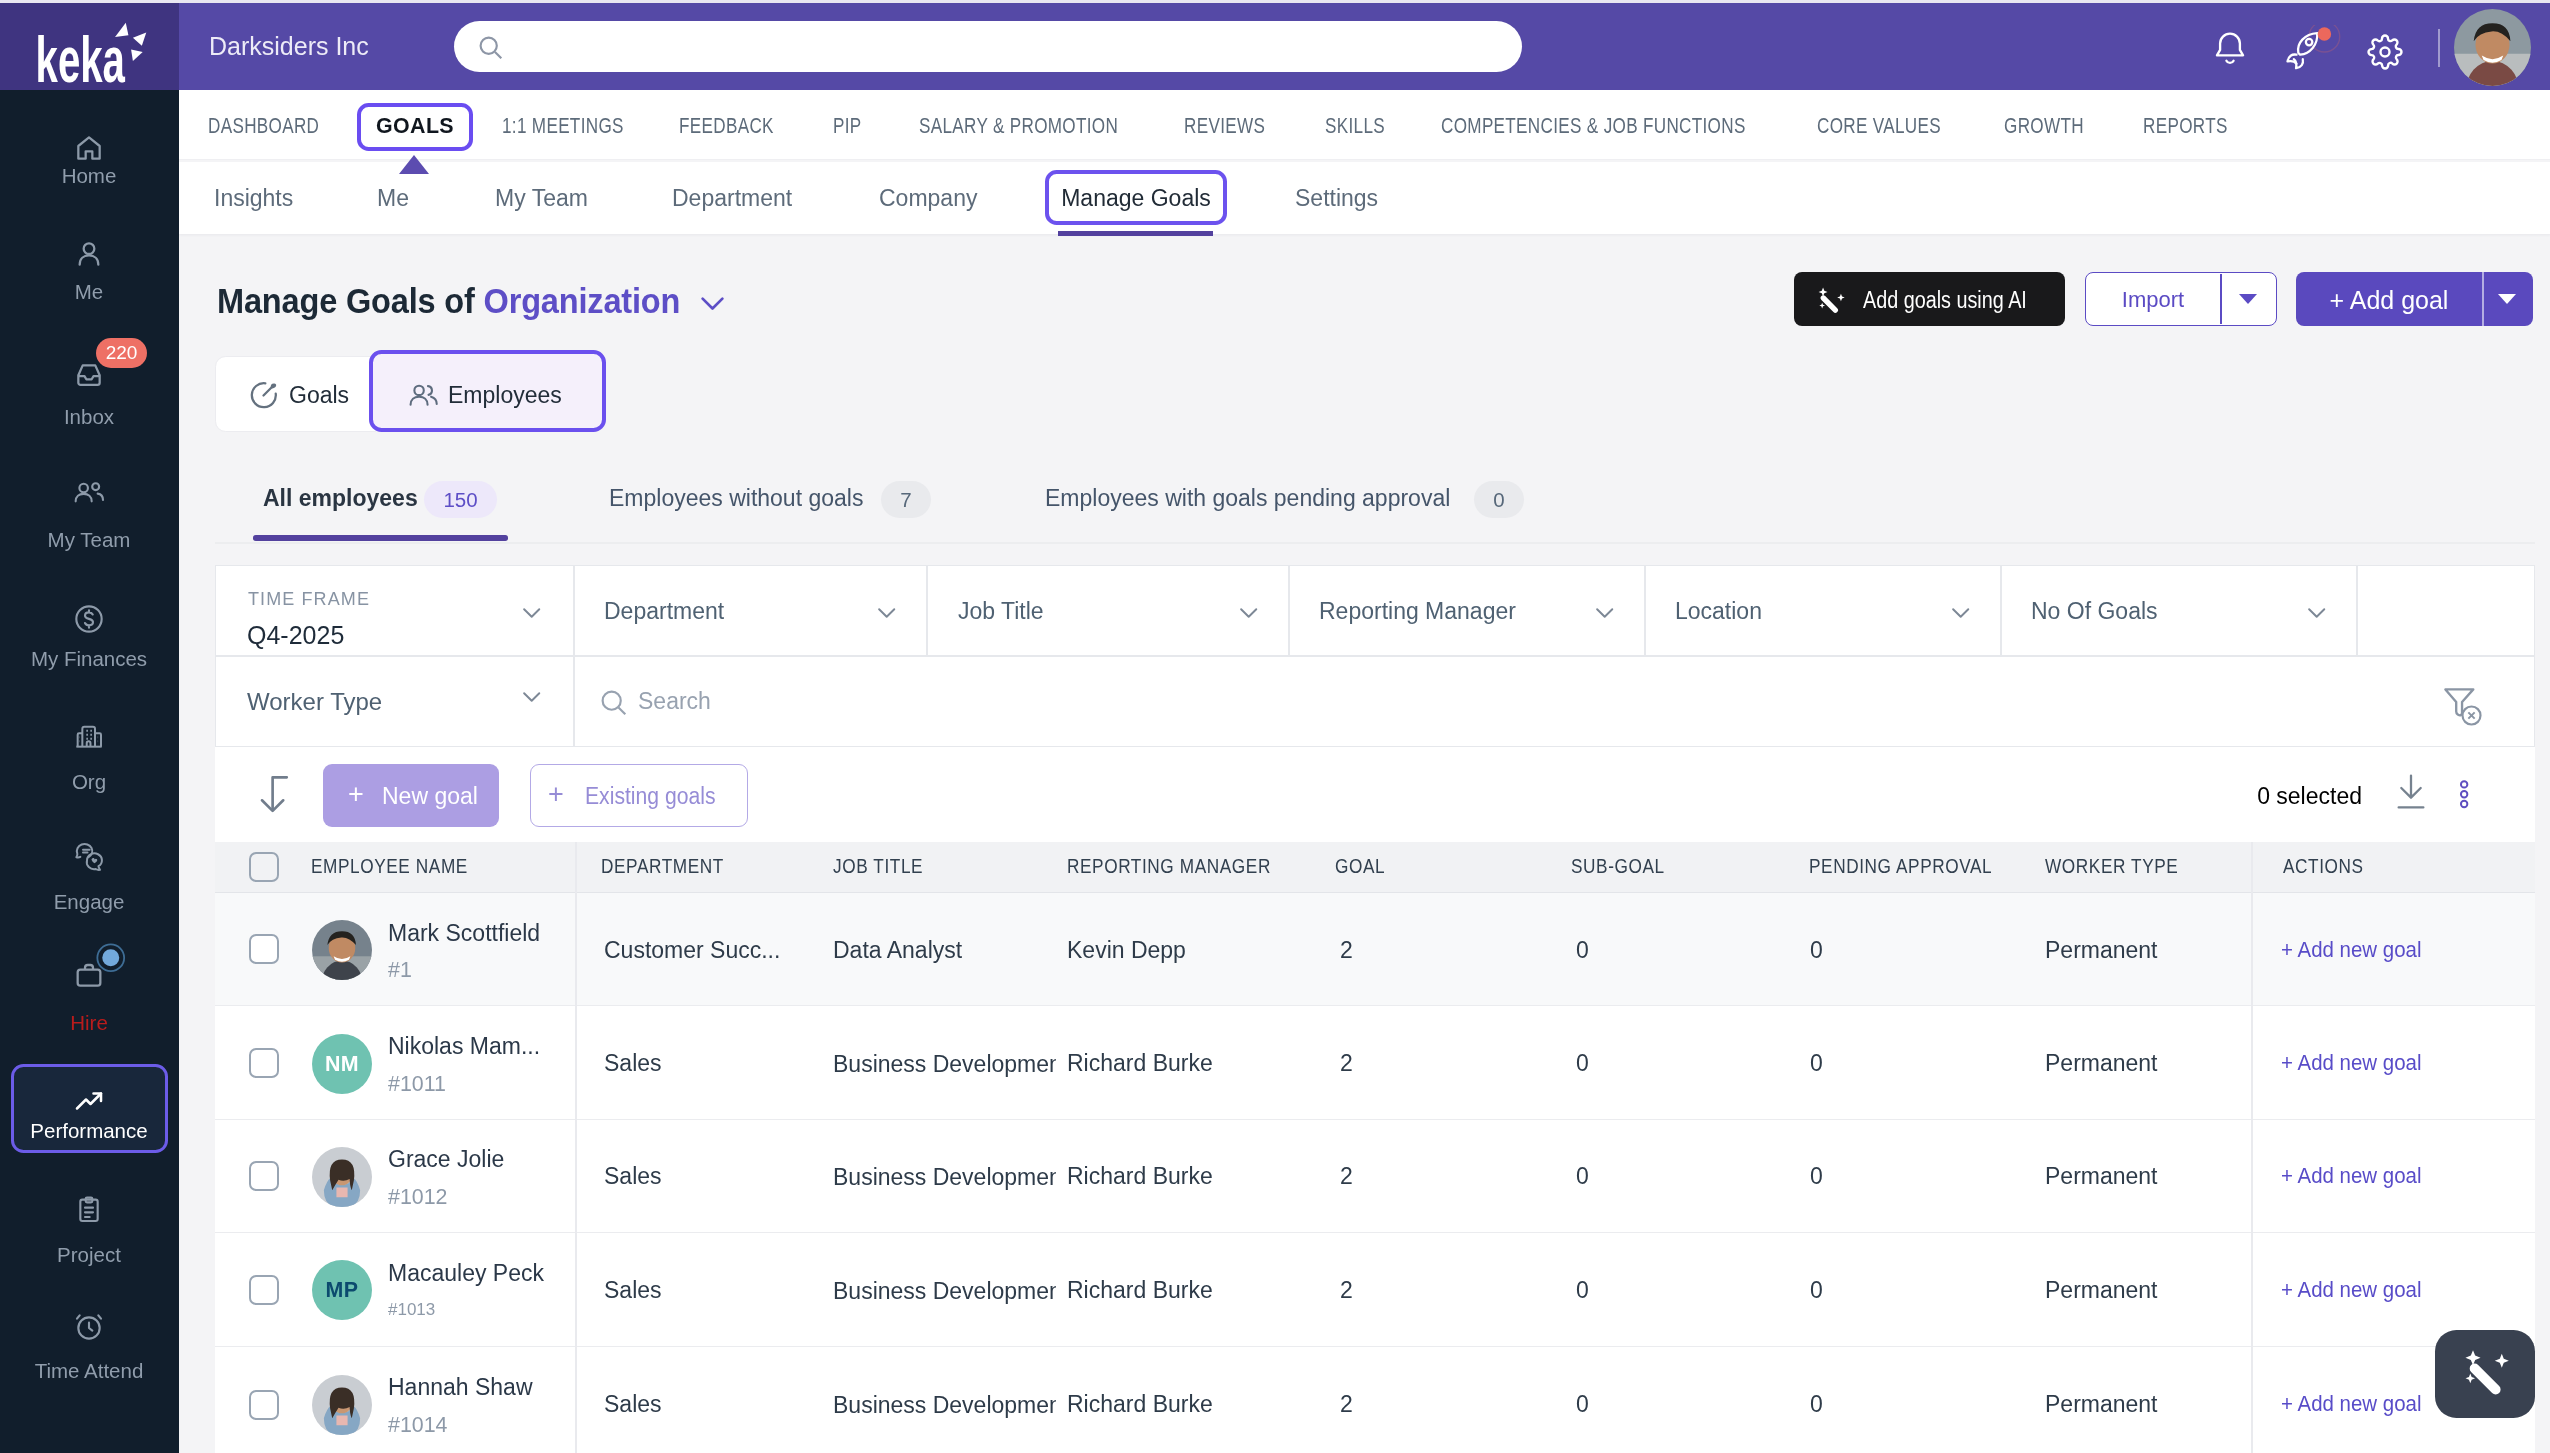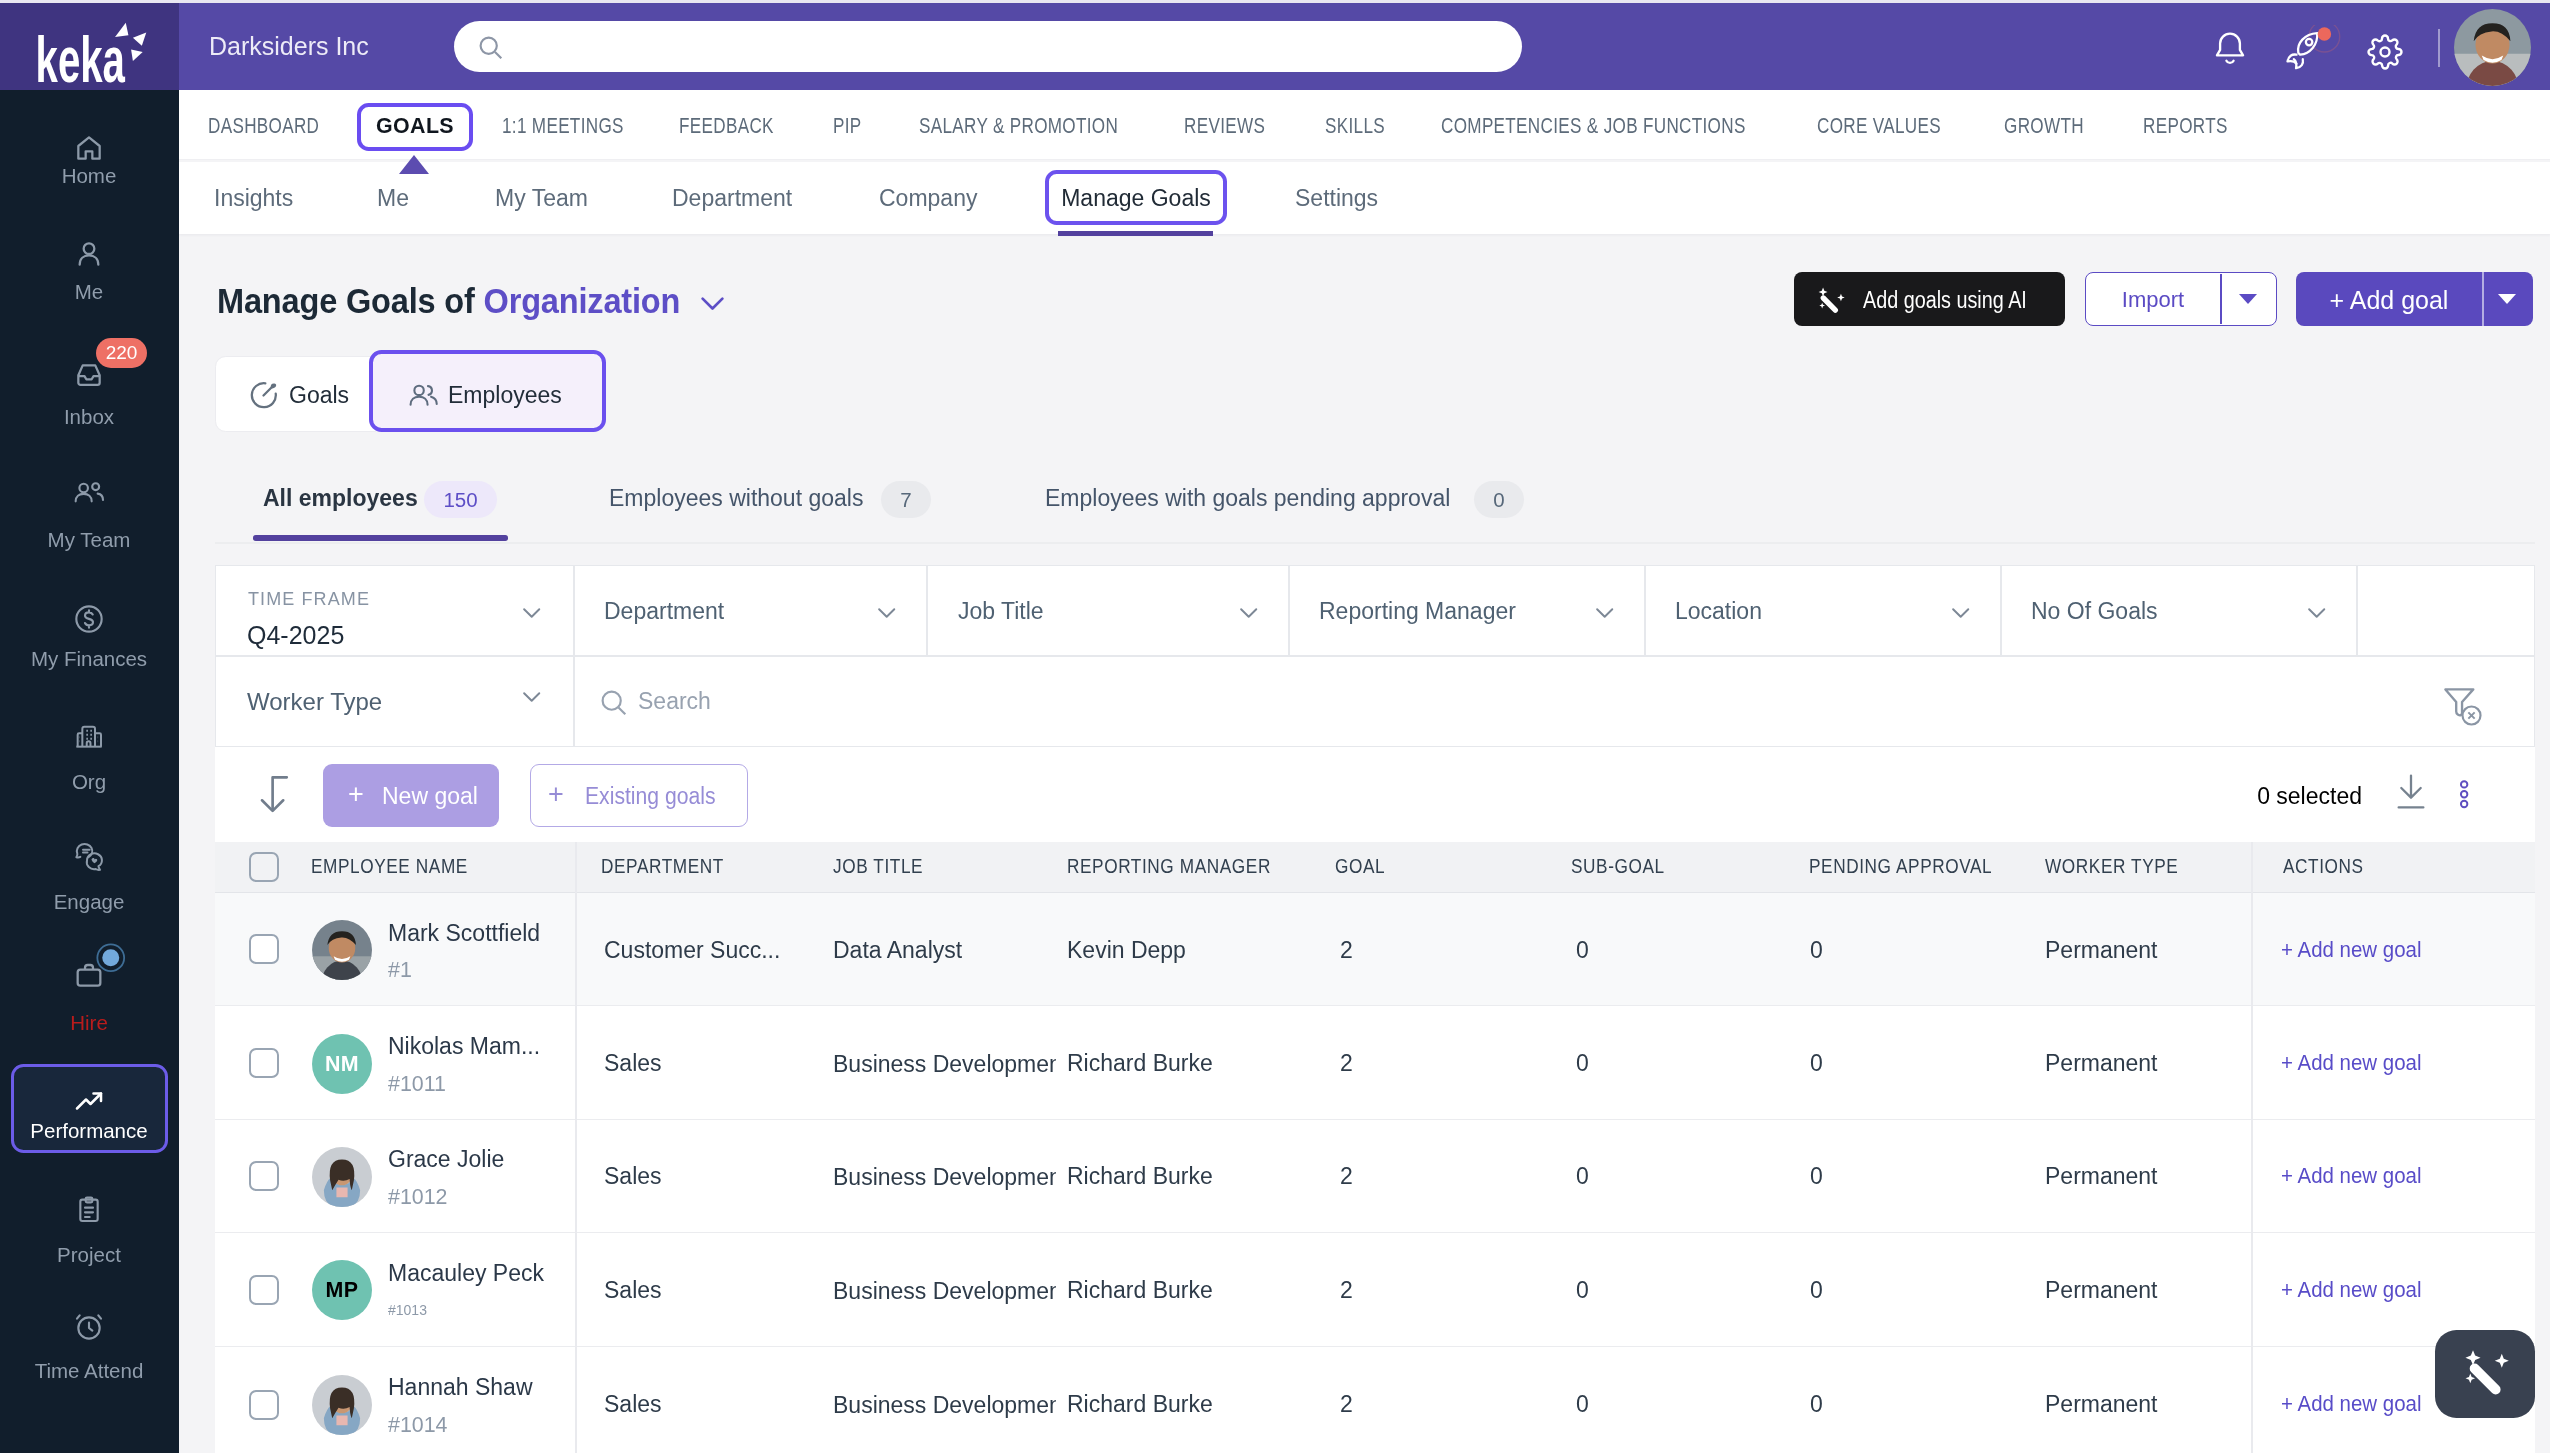--- a/index.html
+++ b/index.html
@@ -409,23 +409,23 @@
   <div class="t" style="left:1067px;top:1176px;font-size:23px;color:#2E3B49;">Richard Burke</div>
   <div class="t" style="left:1340px;top:1176px;font-size:23px;color:#2E3B49;">2</div>
   <div class="t" style="left:1576px;top:1176px;font-size:23px;color:#2E3B49;">0</div>
   <div class="t" style="left:1810px;top:1176px;font-size:23px;color:#2E3B49;">0</div>
   <div class="t" style="left:2045px;top:1176px;font-size:23px;color:#2E3B49;">Permanent</div>
   <div class="t" style="left:2281px;top:1176px;font-size:22px;color:#584CC8;transform:translateY(-50%) scaleX(0.93);transform-origin:left center;">+ Add new goal</div>
 
   
   <div class="abs" style="left:215px;top:1234px;width:2320px;height:113px;background:#ffffff;border-bottom:1.8px solid #EBECEF;"></div>
   <div class="abs" style="left:249px;top:1275px;width:30px;height:30px;border:2.7px solid #99A5B3;border-radius:7.1px;background:#fff;"></div>
-  <div class="abs" style="left:312px;top:1260px;width:60px;height:60px;border-radius:50%;background:#6FC2B1;text-align:center;line-height:60px;font-size:21.4px;font-weight:bold;color:#000000;letter-spacing:0.4px;">MP</div>
+  <div class="abs" style="left:312px;top:1260px;width:60px;height:60px;border-radius:50%;background:#6FC2B1;text-align:center;line-height:60px;font-size:21.4px;font-weight:bold;color:#0c4a6e;letter-spacing:0.4px;">MP</div>
   <div class="t" style="left:388px;top:1273px;font-size:23px;color:#2B3848;">Macauley Peck</div>
-  <div class="t" style="left:388px;top:1310px;font-size:14px;color:#8D99A8;">#1013</div>
+  <div class="t" style="left:388px;top:1310px;font-size:17px;color:#8D99A8;">#1013</div>
   <div class="t" style="left:604px;top:1290px;font-size:23px;color:#2E3B49;">Sales</div>
   <div class="abs" style="left:833px;top:1276px;width:223px;height:30px;overflow:hidden;"><span style="font-size:23px;color:#2E3B49;white-space:nowrap;line-height:30px;">Business Development E</span></div>
   <div class="t" style="left:1067px;top:1290px;font-size:23px;color:#2E3B49;">Richard Burke</div>
   <div class="t" style="left:1340px;top:1290px;font-size:23px;color:#2E3B49;">2</div>
   <div class="t" style="left:1576px;top:1290px;font-size:23px;color:#2E3B49;">0</div>
   <div class="t" style="left:1810px;top:1290px;font-size:23px;color:#2E3B49;">0</div>
   <div class="t" style="left:2045px;top:1290px;font-size:23px;color:#2E3B49;">Permanent</div>
   <div class="t" style="left:2281px;top:1290px;font-size:22px;color:#584CC8;transform:translateY(-50%) scaleX(0.93);transform-origin:left center;">+ Add new goal</div>
 
   

